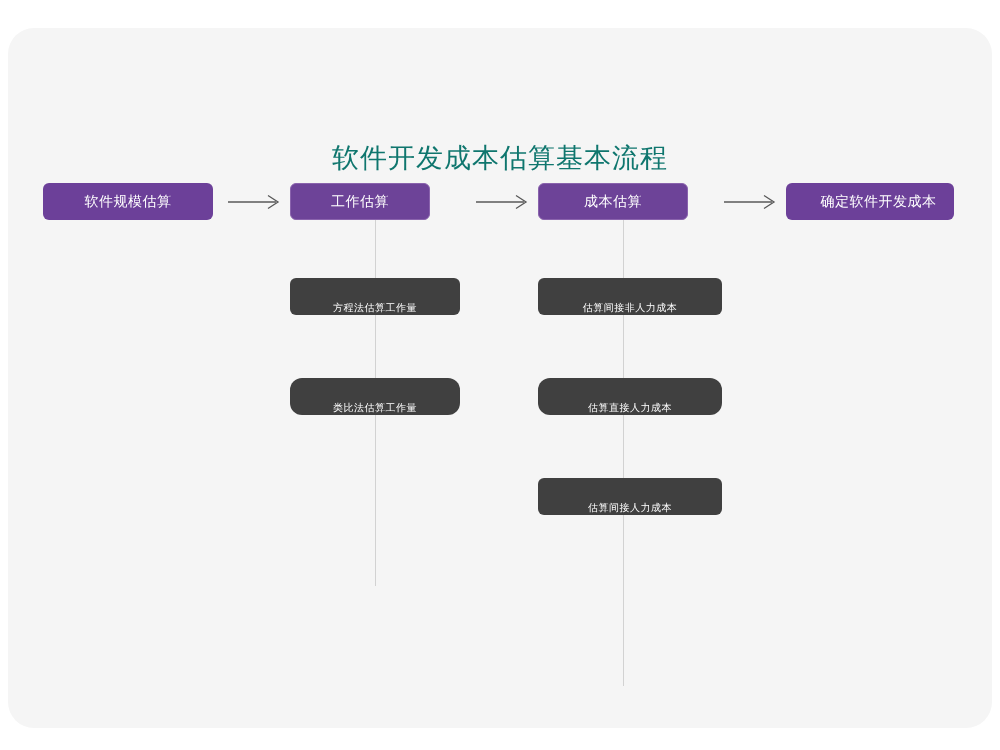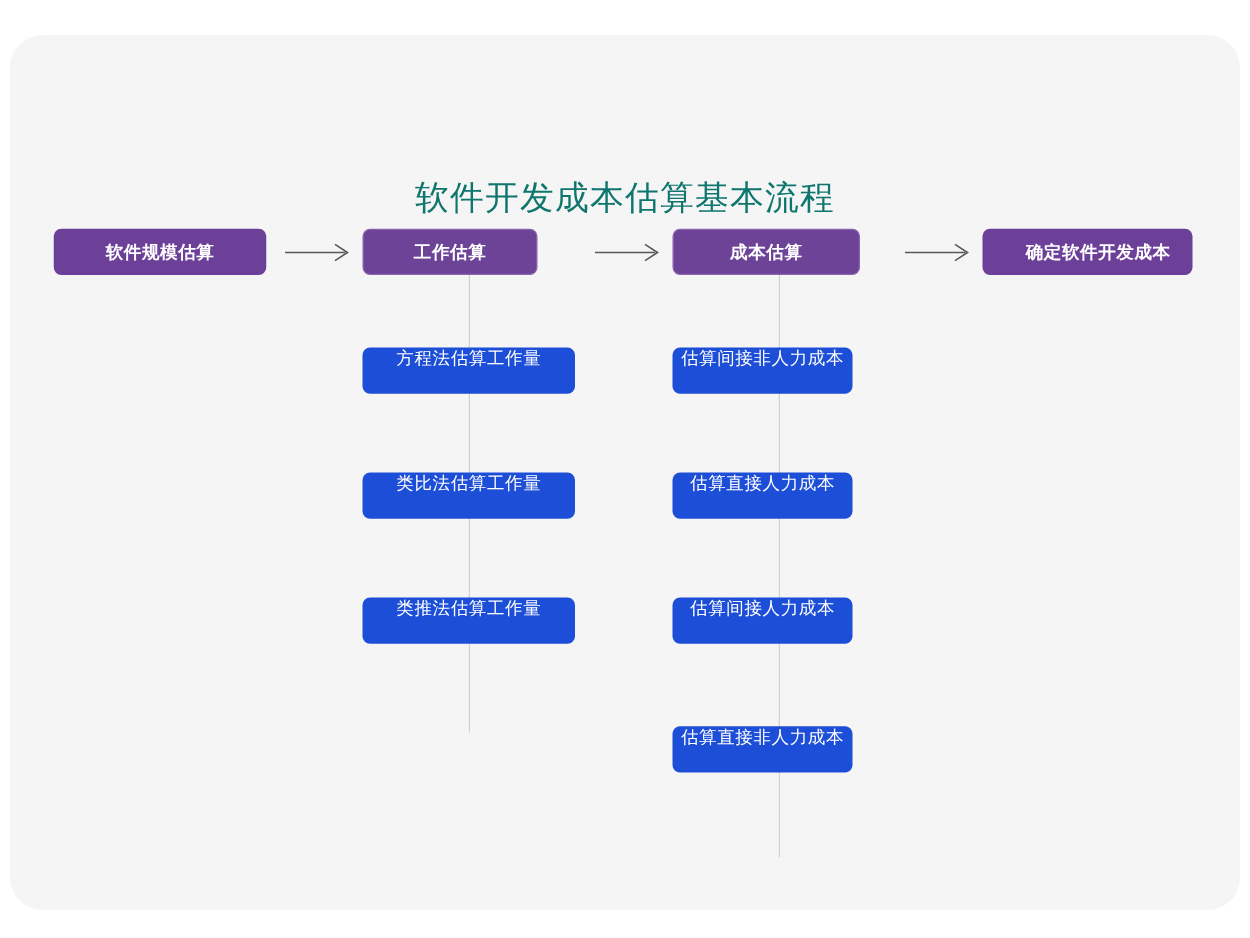--- a/index.html
+++ b/index.html
@@ -49,21 +49,20 @@
     height: 37px;
     background: #6c4099;
     border-radius: 6px;
     color: #ffffff;
     font-size: 14px;
     display: flex;
     align-items: center;
     justify-content: center;
     white-space: nowrap;
     letter-spacing: 0.5px;
-    font-weight: bold;
   }
   .stage-box.bordered {
     background: #6d4398;
     border: 1px solid #8a63ad;
   }
 
   .stage-1 { left: 43px;  top: 183px; width: 170px; }
   .stage-2 { left: 290px; top: 183px; width: 140px; }
   .stage-3 { left: 538px; top: 183px; width: 150px; }
   .stage-4 { left: 786px; top: 183px; width: 168px; padding-left: 17px; }
@@ -78,36 +77,36 @@
   .arrow-1 { left: 228px; }
   .arrow-2 { left: 476px; }
   .arrow-3 { left: 724px; }
 
   .arrow svg { display: block; }
 
   
   .sub-box {
     position: absolute;
     height: 37px;
-    background: #1d4ed8;
+    background: #404040;
     border-radius: 6px;
     color: #ffffff;
-    font-size: 14px;
+    font-size: 10px;
     display: flex;
-    align-items: flex-start;
+    align-items: flex-end;
     justify-content: center;
     white-space: nowrap;
     letter-spacing: 0.5px;
   }
 
   .col-a { left: 290px; width: 170px; }
-  .col-b { left: 538px; width: 144px; }
+  .col-b { left: 538px; width: 184px; }
 
   .row-1 { top: 278px; }
-  .row-2 { top: 378px; }
+  .row-2 { top: 378px; border-radius: 12px; }
   .row-3 { top: 478px; }
   .row-4 { top: 581px; }
 
   
   .vline {
     position: absolute;
     width: 1px;
     background: #d2d2d2;
   }
   .vline-a { left: 375px; top: 220px; height: 366px; }
@@ -163,33 +162,27 @@
   </div>
 
   <div class="sub-box col-a row-1">
     <span>方程法估算工作量</span>
   </div>
 
   <div class="sub-box col-a row-2">
     <span>类比法估算工作量</span>
   </div>
 
-  <div class="sub-box col-a row-3">
-    <span>类推法估算工作量</span>
-  </div>
 
   <div class="sub-box col-b row-1">
     <span>估算间接非人力成本</span>
   </div>
 
   <div class="sub-box col-b row-3">
     <span>估算间接人力成本</span>
   </div>
 
   <div class="sub-box col-b row-2">
     <span>估算直接人力成本</span>
   </div>
 
-  <div class="sub-box col-b row-4">
-    <span>估算直接非人力成本</span>
-  </div>
 
 </div>
 
 </body></html>

